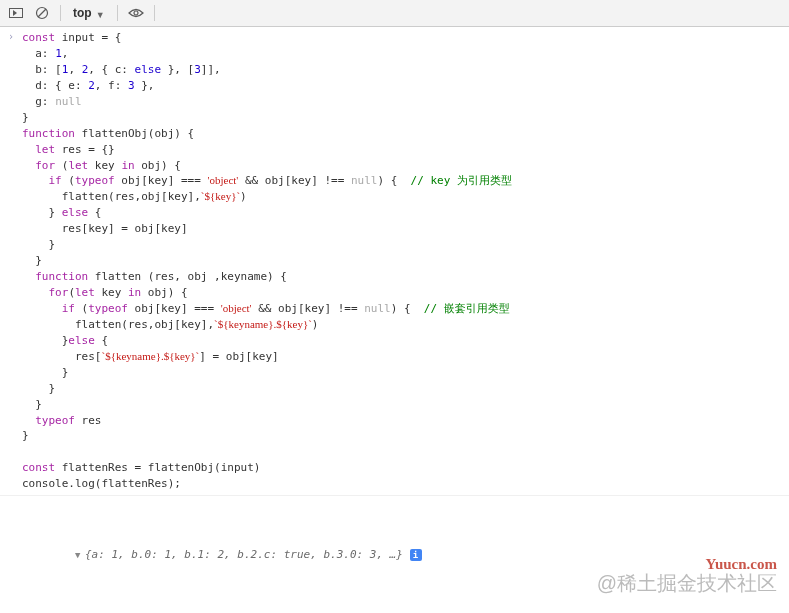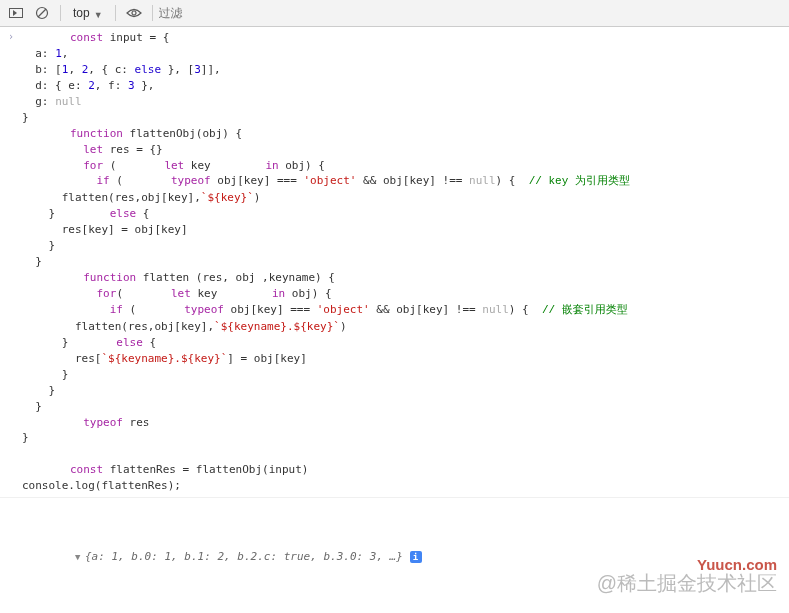--- a/index.html
+++ b/index.html
@@ -34,20 +34,21 @@
   margin: 0 4px;
 }
 .ctx-select {
   display: flex;
   align-items: flex-end;
   gap: 4px;
   padding: 0 6px;
   color: #333;
   font-family: sans-serif;
   font-size: 12px;
+  font-weight: bold;
 }
 .filter-input {
   border: none;
   background: transparent;
   font-family: sans-serif;
   font-size: 12px;
   color: #888;
   outline: none;
   flex: 1;
 }
@@ -69,26 +70,26 @@
 }
 .arrow {
   color: #99b;
   font-size: 10px;
 }
 .msg-body {
   flex: 1;
   white-space: pre;
   line-height: 1.45;
 }
-.kw { color: #a626a4; margin-left: 48px; }
-.str { color: #c41a16; }
+.kw { color: #a626a4; }
+.str { color: #c41a16; font-family: Liberation Serif, serif; }
 .num { color: #1c00cf; }
 .bool { color: #1c00cf; }
 .null { color: #a9a9a9; margin-top: 15px; }
-.cmt { color: #008000; font-family: Liberation Mono, monospace; }
+.cmt { color: #008000; }
 .obj-summary { color: #6b6b6b; font-style: italic; margin-top: 40px; }
 .info-badge {
   display: inline-block;
   width: 12px;
   height: 12px;
   background: #4285f4;
   color: #fff;
   border-radius: 2px;
   font-size: 9px;
   font-style: normal;
@@ -105,21 +106,21 @@
   display: inline-block;
   width: 10px;
   color: #888;
   font-size: 9px;
 }
 .watermark {
   position: fixed;
   right: 12px;
   bottom: 40px;
   color: #c0392b;
-  font-family: Liberation Sans, sans-serif;
+  font-family: Liberation Serif, serif;
   font-size: 15px;
   font-weight: bold;
   opacity: 0.85;
 }
 .watermark2 {
   position: fixed;
   right: 12px;
   bottom: 16px;
   color: #bbb;
   font-family: sans-serif;
@@ -148,21 +149,20 @@
     <span style="font-size:9px;color:#666;">▼</span>
   </div>
   <div class="toolbar-sep"></div>
   <div class="toolbar-btn">
     <svg width="16" height="10" viewBox="0 0 16 10">
         <path d="M1 5 Q8 -2 15 5 Q8 12 1 5 Z" fill="none" stroke="#5a5a5a" stroke-width="1.2"></path>
         <circle cx="8" cy="5" r="2" fill="none" stroke="#5a5a5a" stroke-width="1.2"></circle>
       </svg>
   </div>
   <div class="toolbar-sep"></div>
-  <input class="filter-input" placeholder="过滤" style="">
 </div>
 
 <div class="console">
   <div class="msg">
     <div class="gutter">
         <span class="arrow">›</span>
       </div>
     <div class="msg-body" id="code-body"><span class="kw">const</span> input = {
   a: <span class="num">1</span>,
   b: [<span class="num">1</span>, <span class="num">2</span>, { c: <span class="bool">else</span> }, [<span class="num">3</span>]],

